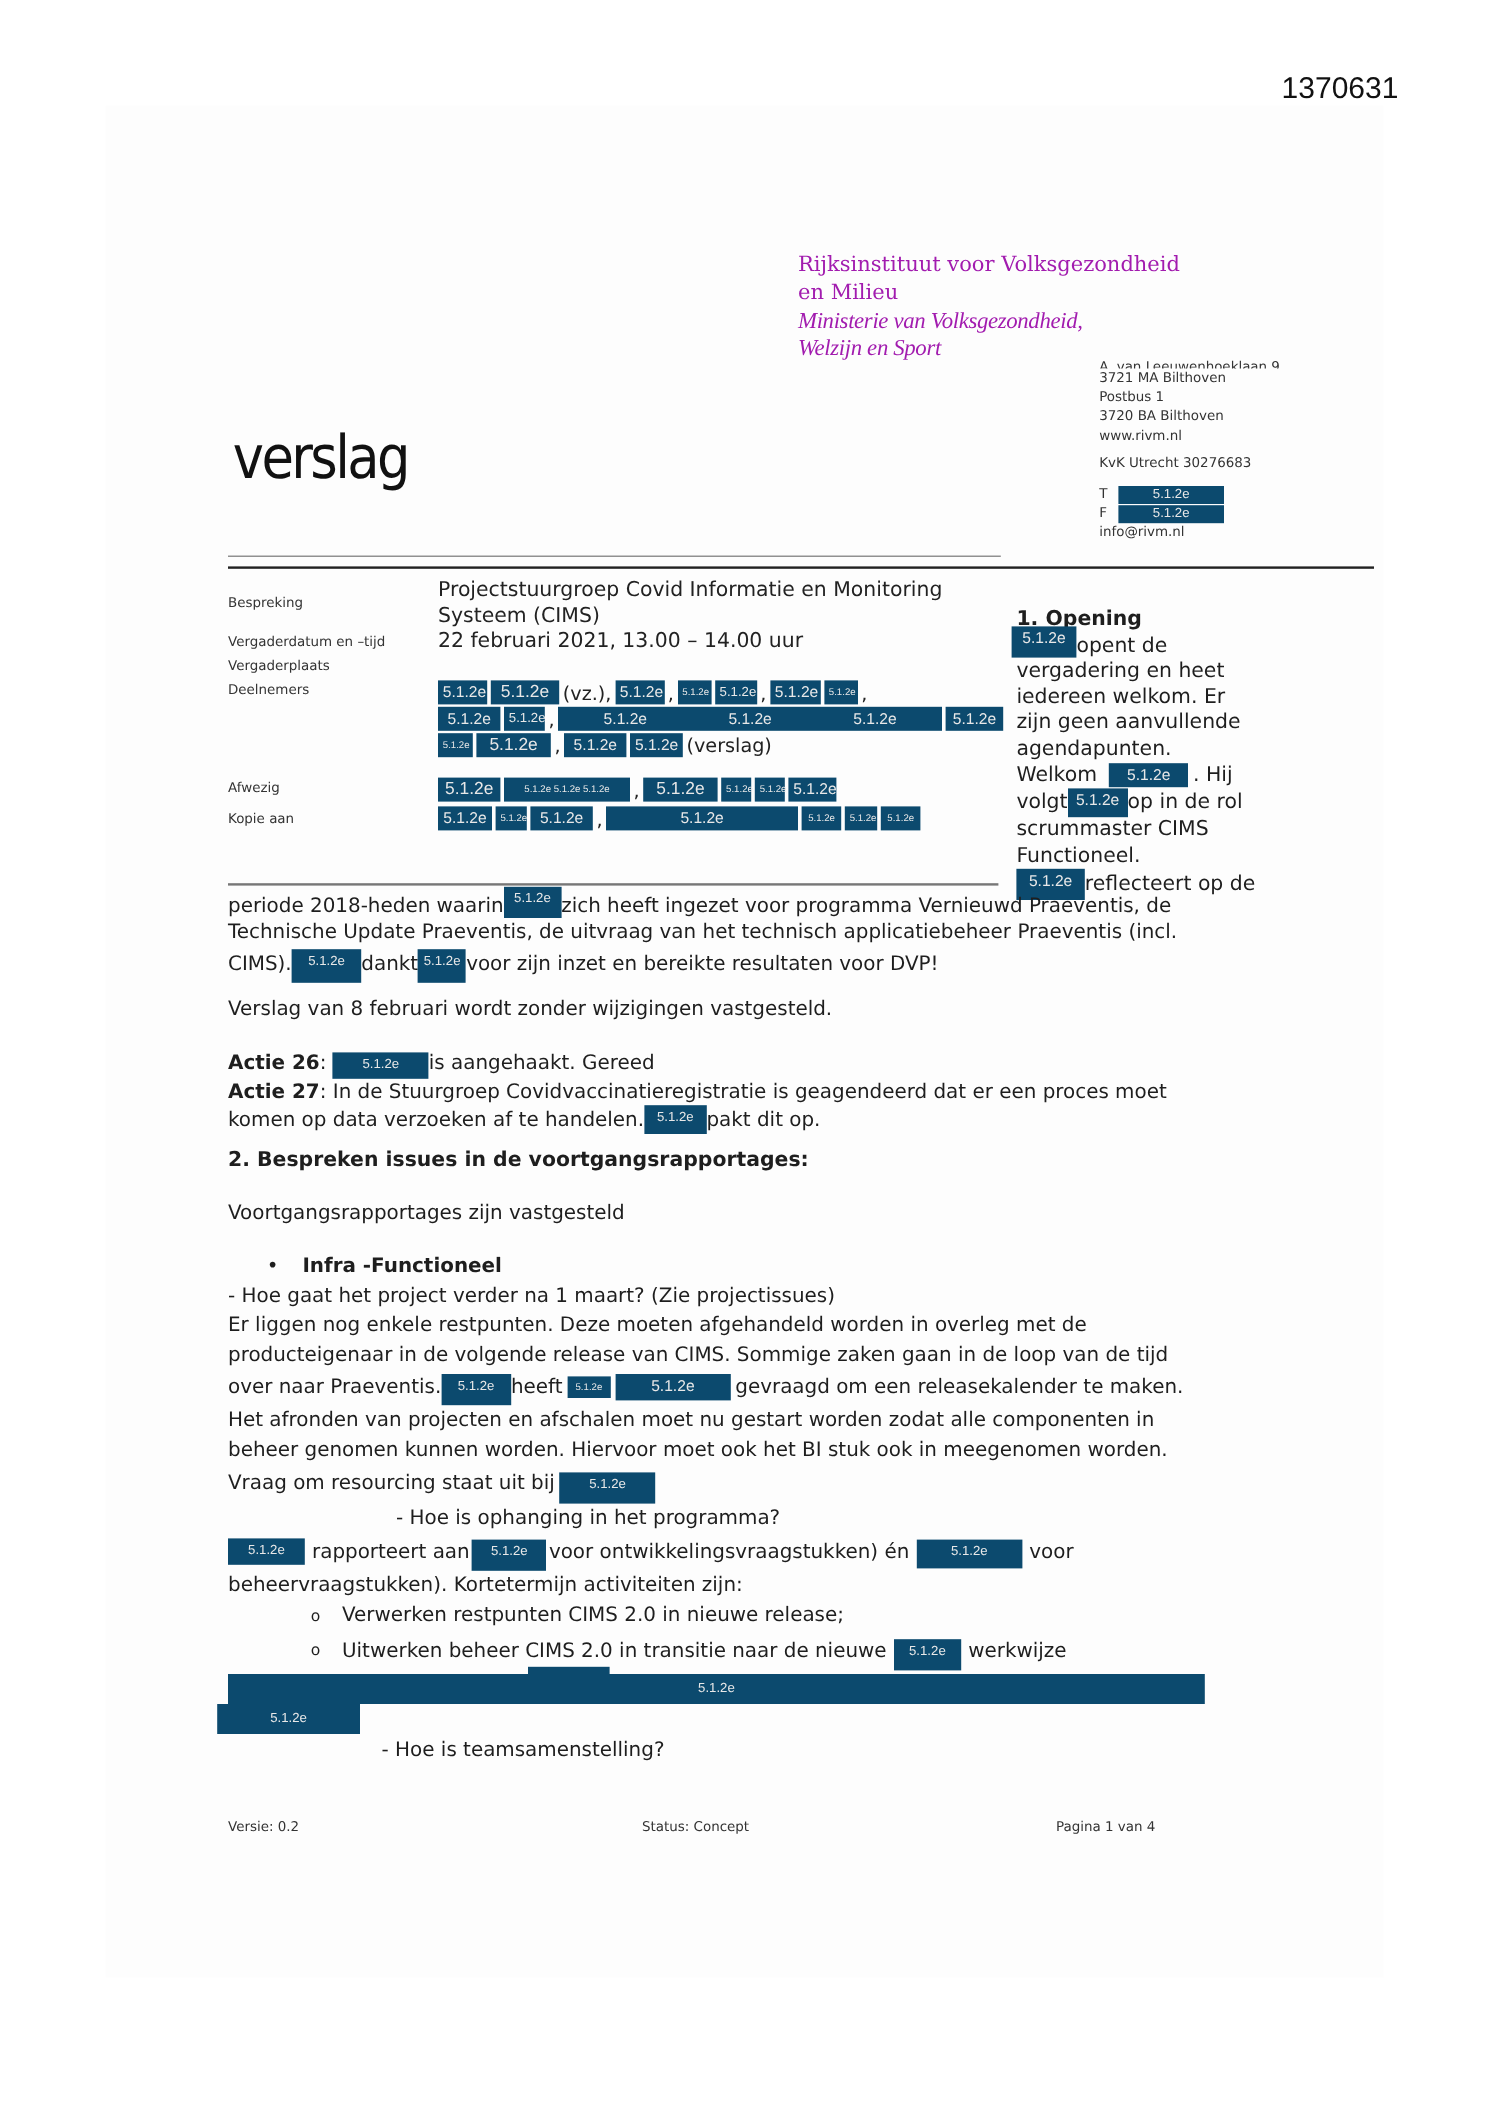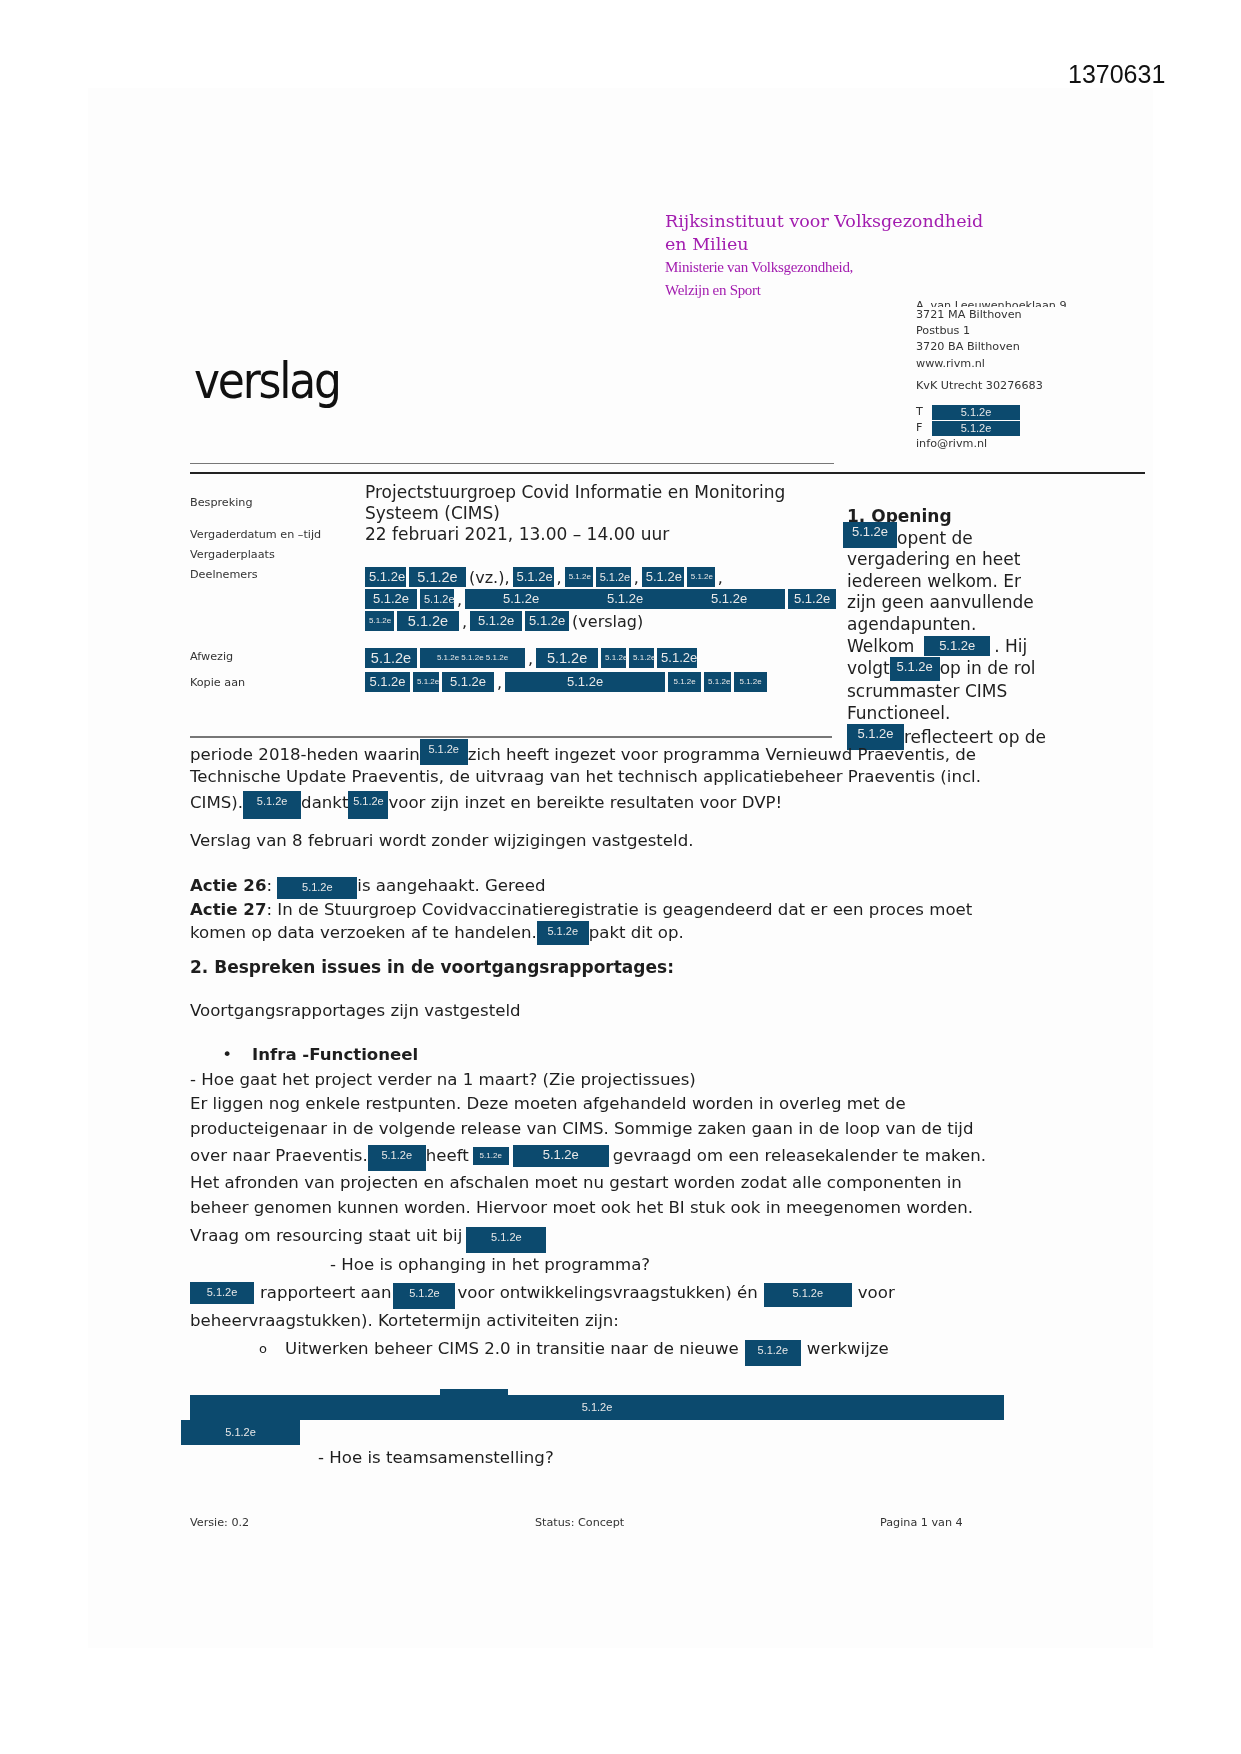--- a/index.html
+++ b/index.html
@@ -15,21 +15,21 @@
   }
   .abs { position: absolute; }
   .doc-number {
     left: 1068px; top: 60px; font-family: "Liberation Sans", sans-serif;
     font-size: 25px; color: #111;
   }
   .org {
     left: 665px; top: 210px; font-family: "DejaVu Serif", "Liberation Serif", serif;
     font-size: 17.5px; line-height: 23px; color: #a21caf;
   }
-  .org .it { font-family: "Liberation Serif", serif; font-size: 15px; letter-spacing: -0.3px; }
+  .org .it { font-style: italic; font-family: "Liberation Serif", serif; font-size: 19px; letter-spacing: -0.3px; }
   .address {
     left: 916px; top: 301px; font-size: 11.2px; line-height: 16.2px; color: #333;
   }
   .address .gap { height: 6px; }
   .tel-row { display: flex; align-items: center; gap: 6px; height: 16px; }
   .title {
     left: 194px; top: 352px; font-family: "DejaVu Sans", sans-serif;
     font-size: 50px; letter-spacing: -2.5px; color: #111; font-weight: normal;
     transform: scaleX(0.88); transform-origin: left top;
   }
@@ -261,20 +261,23 @@
   <div style="padding-left:140px;">- Hoe is ophanging in het programma?</div>
   <div style="display:flex;align-items:center;gap:6px;">
     <span class="redact md" style="width:64px;height:22px;">5.1.2e</span>
     <span>rapporteert aan</span>
     <span class="redact md" style="width:62px;height:26px;margin-top:6px;margin-left:-4px;">5.1.2e</span>
     <span style="margin-left:-4px;">voor ontwikkelingsvraagstukken) én</span>
     <span class="redact md" style="width:88px;height:24px;margin-top:4px;">5.1.2e</span>
     <span>voor</span>
   </div>
   <div>beheervraagstukken). Kortetermijn activiteiten zijn:</div>
+  <div>
+    <span class="sub-bullet">o</span><span>Verwerken restpunten CIMS 2.0 in nieuwe release;</span>
+  </div>
   <div style="display:flex;align-items:center;">
     <span class="sub-bullet">o</span>
       <span>Uitwerken beheer CIMS 2.0 in transitie naar de nieuwe</span>
     <span class="redact md" style="width:56px;height:26px;margin-top:6px;margin-left:6px;">5.1.2e</span>
     <span style="margin-left:6px;">werkwijze</span>
   </div>
 </div>
 
 <div class="abs redact md" style="left:440px;top:1389px;width:68px;height:6px;padding:0;"></div>
 <div class="abs redact md" style="left:190px;top:1395px;width:814px;height:25px;line-height:25px;">5.1.2e</div>

